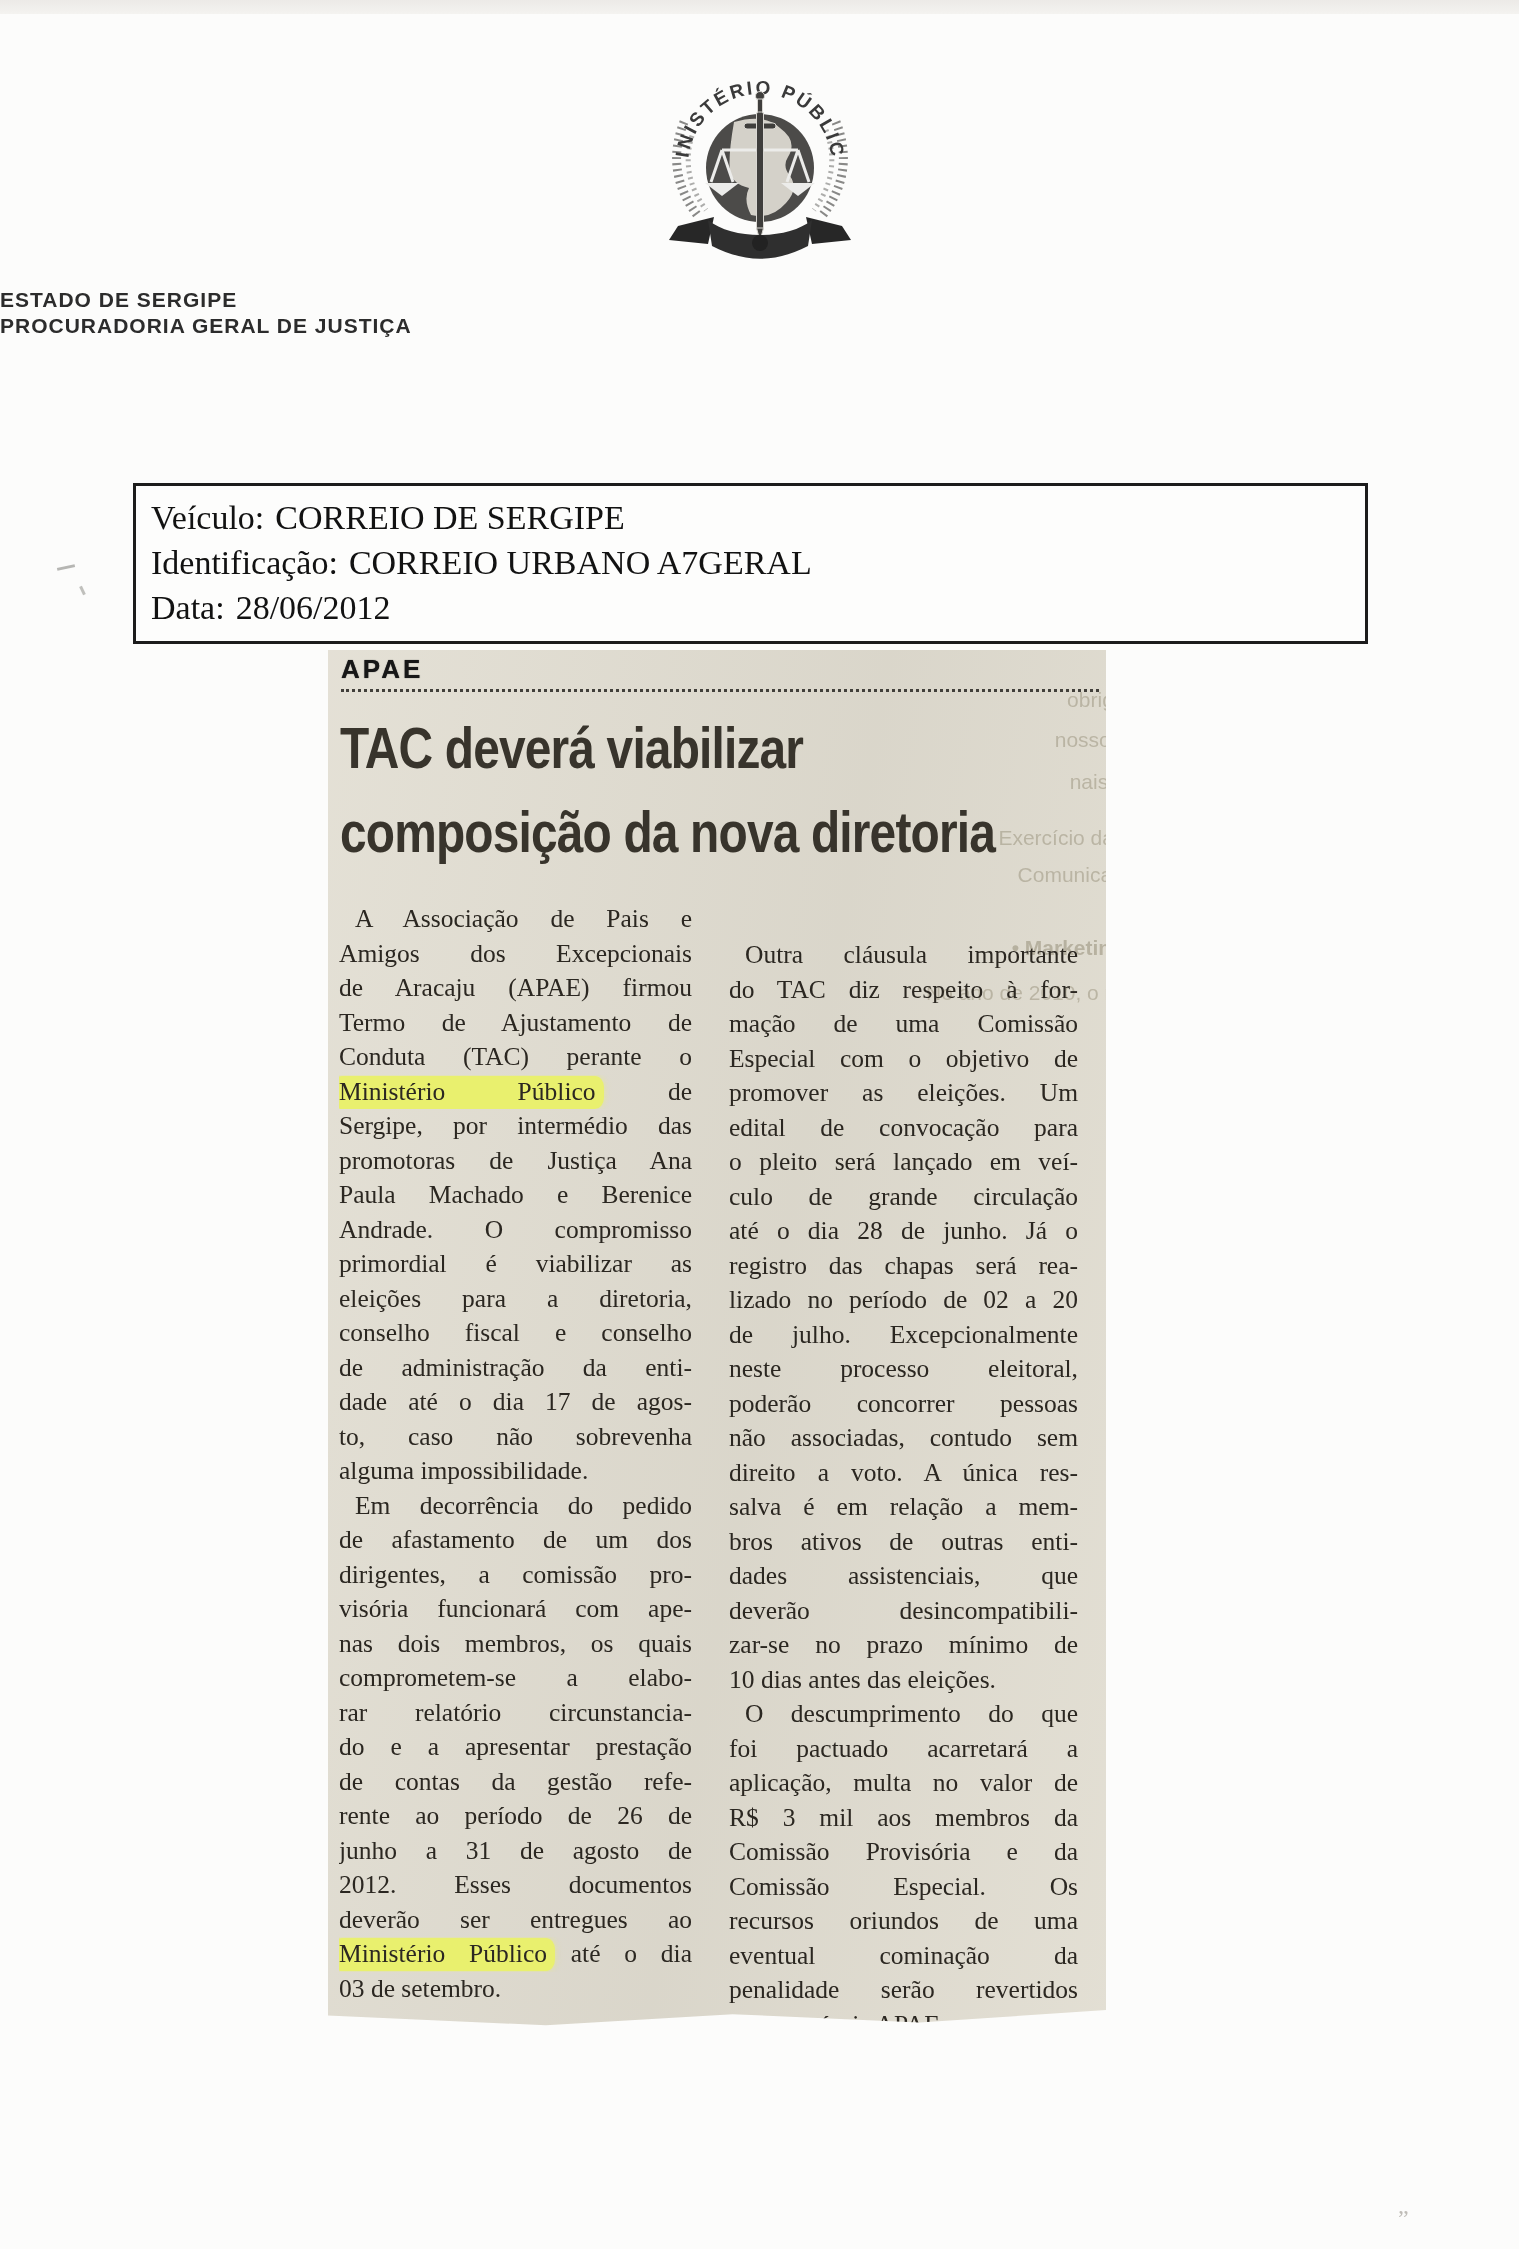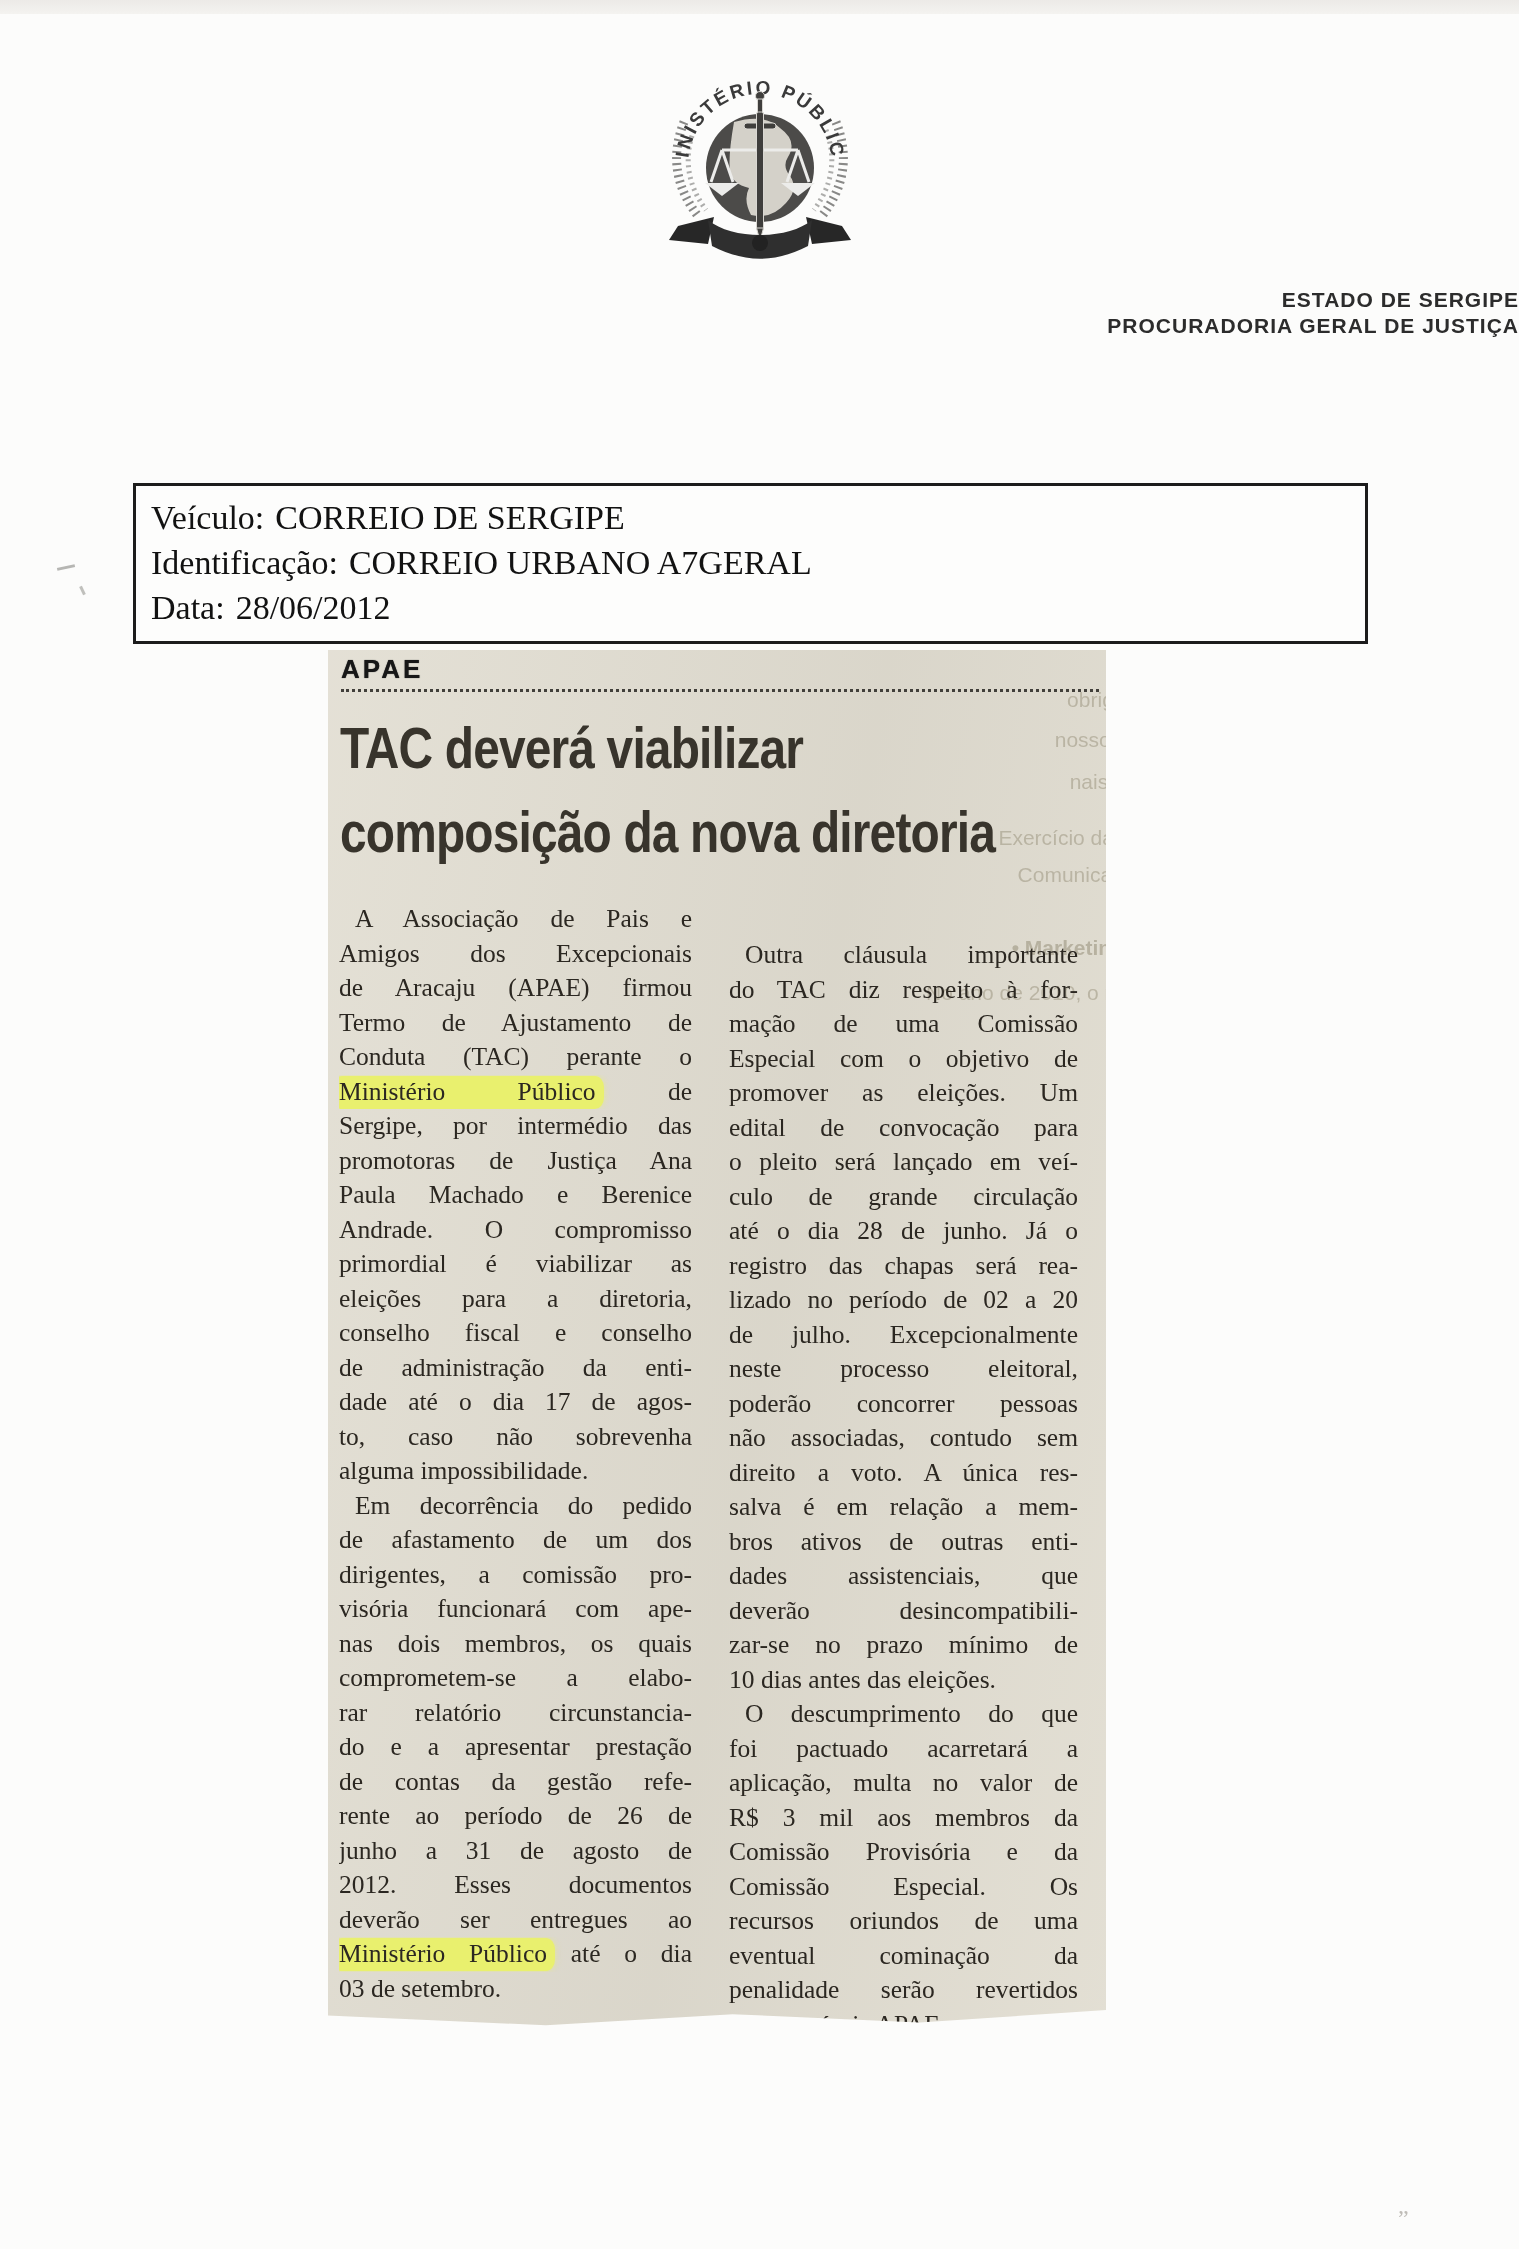--- a/index.html
+++ b/index.html
@@ -21,21 +21,21 @@
   .scan-strip{
     position:absolute;top:0;left:0;right:0;height:14px;
     background:linear-gradient(#eceae7,#f4f3f0);
   }
   
   .emblem{
     position:absolute;top:60px;left:50%;transform:translateX(-50%);
     width:212px;height:210px;
   }
   .org-lines{
-    position:absolute;top:287px;left:0;right:0;text-align:right;color:#242424;
+    position:absolute;top:287px;left:0;right:0;text-align:left;color:#242424;
   }
   .org-sans{
     font-family:"Liberation Sans", sans-serif;
     font-weight:bold;font-size:21px;line-height:26px;letter-spacing:1px;color:#2c2c2c;
   }
   .org-serif-1{
     font-family:"Liberation Serif", serif;
     font-weight:bold;font-size:33px;line-height:40px;letter-spacing:1px;color:#1d1d1d;margin-top:4px;
   }
   .org-serif-2{

